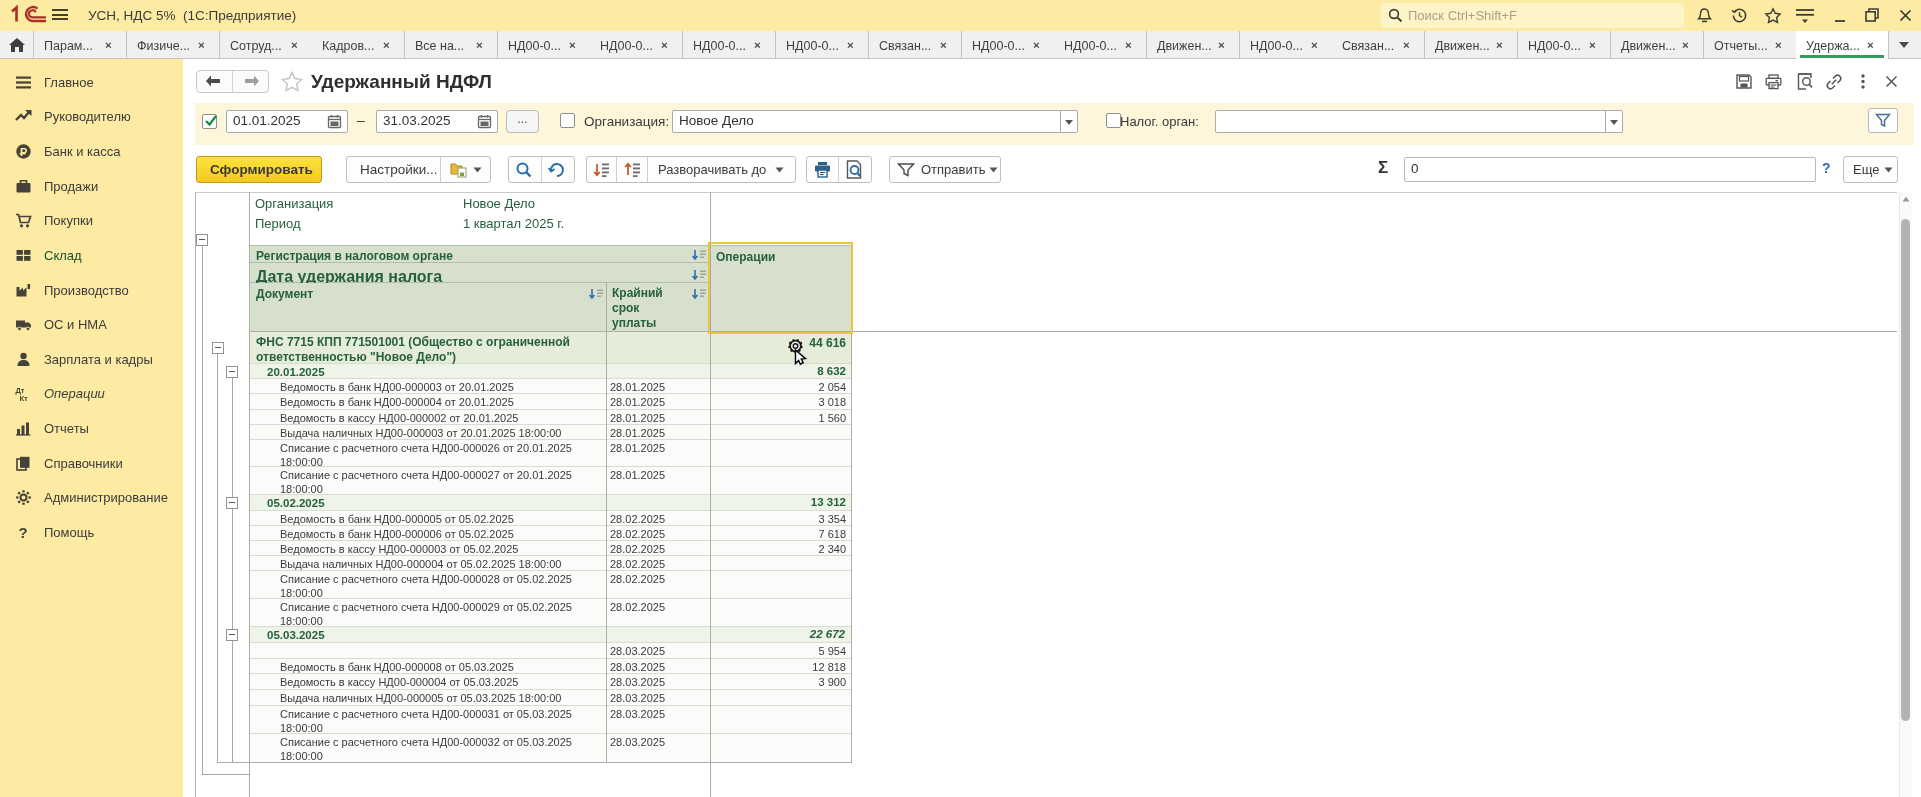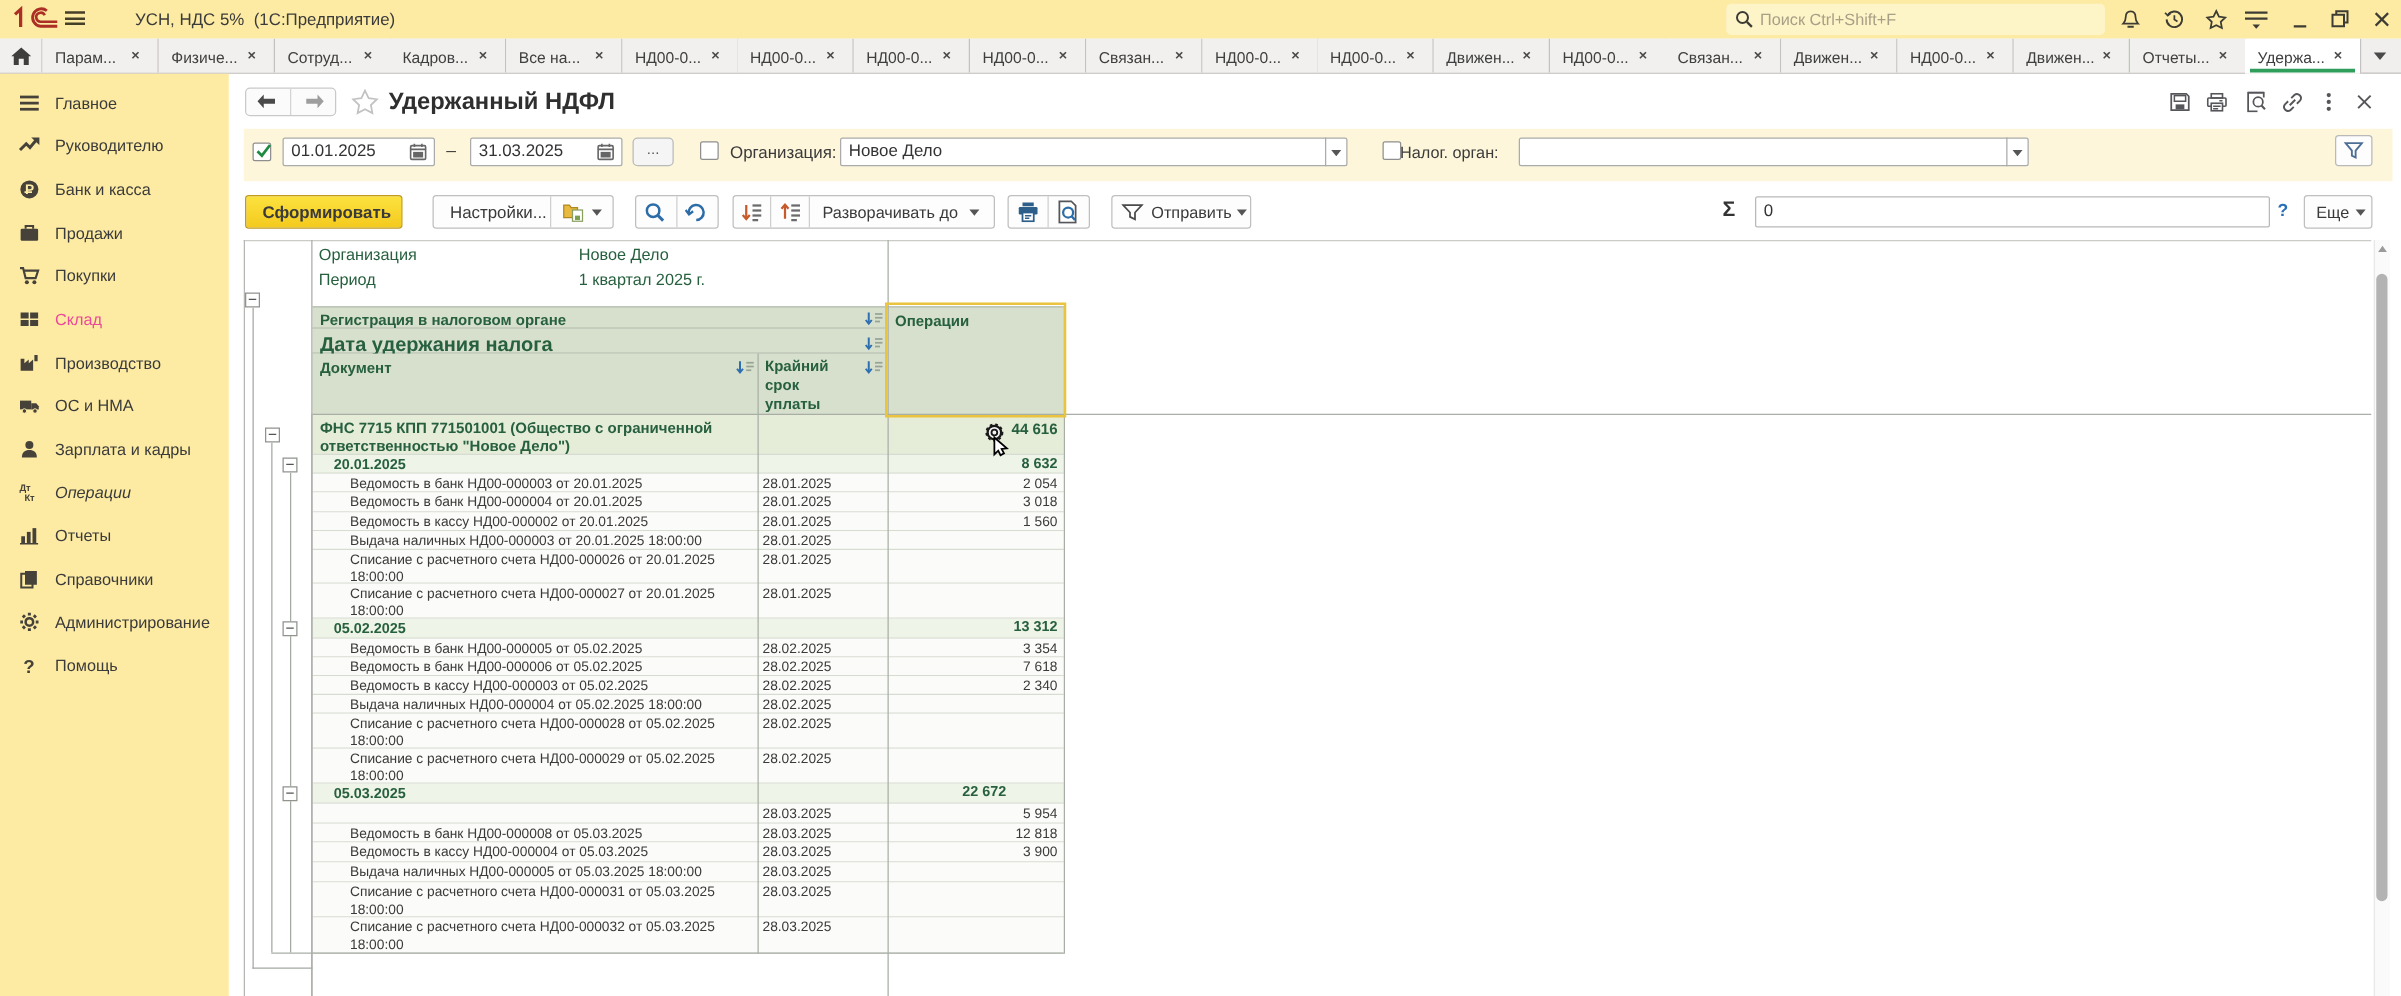--- a/index.html
+++ b/index.html
@@ -10,21 +10,21 @@
 
 <div class="a" style="left:0px;top:0px;width:1921px;height:31px;background:#fdeba3;"></div>
 <svg class="a" style="left:8px;top:4px" width="38" height="22" viewBox="0 0 38 22">
 <path d="M 4 7.5 L 8.5 3.5 L 8.5 17.5" fill="none" stroke="#ab2f24" stroke-width="2.6"></path>
 <path d="M 29.5 4.6 A 7 7 0 1 0 24.4 17 L 38 17" fill="none" stroke="#ab2f24" stroke-width="2.3"></path>
 <path d="M 27.8 8.2 A 3.6 3.6 0 1 0 24.7 13.4 L 38 13.4" fill="none" stroke="#ab2f24" stroke-width="2.1"></path>
 </svg>
 <div class="a" style="left:52px;top:9.0px;width:16px;height:2px;background:#453f28;"></div>
 <div class="a" style="left:52px;top:13.6px;width:16px;height:2px;background:#453f28;"></div>
 <div class="a" style="left:52px;top:18.2px;width:16px;height:2px;background:#453f28;"></div>
-<div class="a txt" style="left:88px;top:8px;font-size:13.5px;color:#3b3b3b;margin-left:20px;">УСН, НДС 5%&nbsp; (1С:Предприятие)</div>
+<div class="a txt" style="left:88px;top:8px;font-size:13.5px;color:#3b3b3b;">УСН, НДС 5%&nbsp; (1С:Предприятие)</div>
 <div class="a" style="left:1381px;top:3px;width:303px;height:25px;background:#fdf4c8;border-radius:4px;"></div>
 <svg class="a" style="left:1388px;top:8px" width="15" height="15" viewBox="0 0 15 15">
 <circle cx="6" cy="6" r="4.4" fill="none" stroke="#3c3c34" stroke-width="1.6"></circle>
 <line x1="9.5" y1="9.5" x2="13.5" y2="13.5" stroke="#3c3c34" stroke-width="1.8"></line>
   </svg>
 <div class="a txt" style="left:1408px;top:8px;font-size:13px;color:#a8a086;">Поиск Ctrl+Shift+F</div>
 <svg class="a" style="left:1696px;top:7px" width="17" height="17" viewBox="0 0 17 17">
 <path d="M 8.5 2 C 5.6 2 4.6 4.2 4.6 6.5 C 4.6 9.8 3.4 11 2.6 11.8 L 14.4 11.8 C 13.6 11 12.4 9.8 12.4 6.5 C 12.4 4.2 11.4 2 8.5 2 Z" fill="none" stroke="#3c3c34" stroke-width="1.4"></path>
 <line x1="6" y1="14.4" x2="11" y2="14.4" stroke="#3c3c34" stroke-width="1.6"></line>
   </svg>
@@ -150,21 +150,21 @@
     <circle cx="6.5" cy="13.8" r="1.6" fill="#46423a"></circle>
     <circle cx="12.5" cy="13.8" r="1.6" fill="#46423a"></circle>
   </svg>
 <div class="a txt" style="left:44px;top:213px;font-size:13px;color:#3b3b3b;">Покупки</div>
 <svg class="a" style="left:15px;top:247px" width="17" height="17" viewBox="0 0 17 17">
     <rect x="1.5" y="3" width="6.4" height="4.8" fill="#46423a"></rect>
     <rect x="9.1" y="3" width="6.4" height="4.8" fill="#46423a"></rect>
     <rect x="1.5" y="9" width="6.4" height="4.8" fill="#46423a"></rect>
     <rect x="9.1" y="9" width="6.4" height="4.8" fill="#46423a"></rect>
   </svg>
-<div class="a txt" style="left:44px;top:248px;font-size:13px;color:#ec4899;text-align:center;">Склад</div>
+<div class="a txt" style="left:44px;top:248px;font-size:13px;color:#14532d;text-align:center;">Склад</div>
 <svg class="a" style="left:15px;top:282px" width="17" height="17" viewBox="0 0 17 17">
     <path d="M 1.5 14.5 L 1.5 5 L 4.5 5 L 4.5 8.5 L 8 5.5 L 8 8.5 L 11.5 5.5 L 11.5 14.5 Z" fill="#46423a"></path>
     <rect x="12.5" y="2" width="2.6" height="5" fill="#46423a"></rect>
   </svg>
 <div class="a txt" style="left:44px;top:283px;font-size:13px;color:#3b3b3b;">Производство</div>
 <svg class="a" style="left:15px;top:316px" width="17" height="17" viewBox="0 0 17 17">
     <rect x="1" y="4.5" width="9" height="7" fill="#46423a"></rect>
     <path d="M 10 6.5 L 14 6.5 L 16 9 L 16 11.5 L 10 11.5 Z" fill="#46423a"></path>
     <circle cx="4.5" cy="12.8" r="1.8" fill="#46423a" stroke="#fdeba3" stroke-width="0.8"></circle>
     <circle cx="13" cy="12.8" r="1.8" fill="#46423a" stroke="#fdeba3" stroke-width="0.8"></circle>
@@ -466,21 +466,21 @@
 <div class="a txt" style="left:280px;top:558px;font-size:11px;color:#3a3a3a;">Выдача наличных НД00-000004 от 05.02.2025 18:00:00</div>
 <div class="a txt" style="left:610px;top:558px;font-size:11px;color:#3a3a3a;">28.02.2025</div>
 <div class="a" style="left:250px;top:571px;width:601px;height:28px;background:#fbfcf9;border-bottom:1px solid #d7dcd2;"></div>
 <div class="a txt" style="left:280px;top:573px;font-size:11px;color:#3a3a3a;line-height:13.8px;white-space:normal;width:325px;">Списание с расчетного счета НД00-000028 от 05.02.2025 18:00:00</div>
 <div class="a txt" style="left:610px;top:573px;font-size:11px;color:#3a3a3a;">28.02.2025</div>
 <div class="a" style="left:250px;top:599px;width:601px;height:28px;background:#fbfcf9;border-bottom:1px solid #d7dcd2;"></div>
 <div class="a txt" style="left:280px;top:601px;font-size:11px;color:#3a3a3a;line-height:13.8px;white-space:normal;width:325px;">Списание с расчетного счета НД00-000029 от 05.02.2025 18:00:00</div>
 <div class="a txt" style="left:610px;top:601px;font-size:11px;color:#3a3a3a;">28.02.2025</div>
 <div class="a" style="left:250px;top:627px;width:601px;height:16px;background:#eef4e7;border-bottom:1px solid #d7dcd2;"></div>
 <div class="a txt" style="left:267px;top:629px;font-size:11.5px;font-weight:bold;color:#27603f;">05.03.2025</div>
-<div class="a" style="left:670px;top:628px;width:135px;text-align:right;font-size:11.5px;font-weight:bold;color:#27603f;">22 672</div>
+<div class="a" style="left:710px;top:628px;width:135px;text-align:right;font-size:11.5px;font-weight:bold;color:#27603f;font-style:italic;">22 672</div>
 <div class="a" style="left:250px;top:643px;width:601px;height:16px;background:#fbfcf9;border-bottom:1px solid #d7dcd2;"></div>
 <div class="a txt" style="left:280px;top:645px;font-size:11px;color:#3a3a3a;margin-top:47px;">Ведомость в банк НД00-000007 от 05.03.2025</div>
 <div class="a txt" style="left:610px;top:645px;font-size:11px;color:#3a3a3a;">28.03.2025</div>
 <div class="a" style="left:711px;top:645px;width:135px;text-align:right;font-size:11px;color:#3a3a3a;">5 954</div>
 <div class="a" style="left:250px;top:659px;width:601px;height:15px;background:#fbfcf9;border-bottom:1px solid #d7dcd2;"></div>
 <div class="a txt" style="left:280px;top:661px;font-size:11px;color:#3a3a3a;">Ведомость в банк НД00-000008 от 05.03.2025</div>
 <div class="a txt" style="left:610px;top:661px;font-size:11px;color:#3a3a3a;">28.03.2025</div>
 <div class="a" style="left:711px;top:661px;width:135px;text-align:right;font-size:11px;color:#3a3a3a;">12 818</div>
 <div class="a" style="left:250px;top:674px;width:601px;height:16px;background:#fbfcf9;border-bottom:1px solid #d7dcd2;"></div>
 <div class="a txt" style="left:280px;top:676px;font-size:11px;color:#3a3a3a;">Ведомость в кассу НД00-000004 от 05.03.2025</div>

